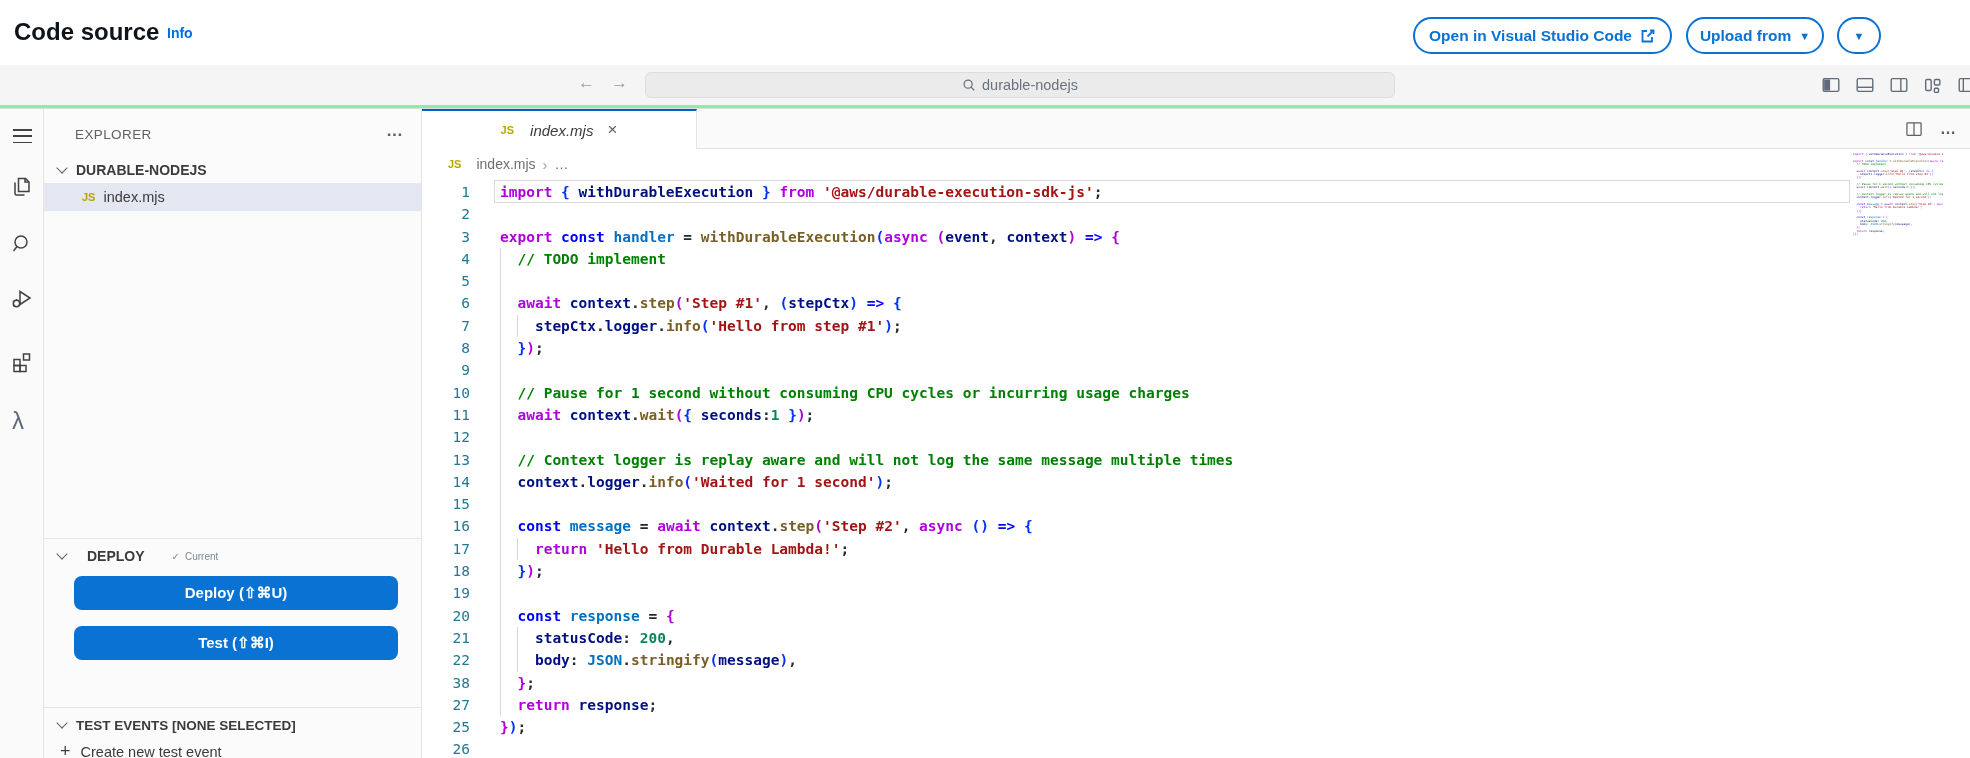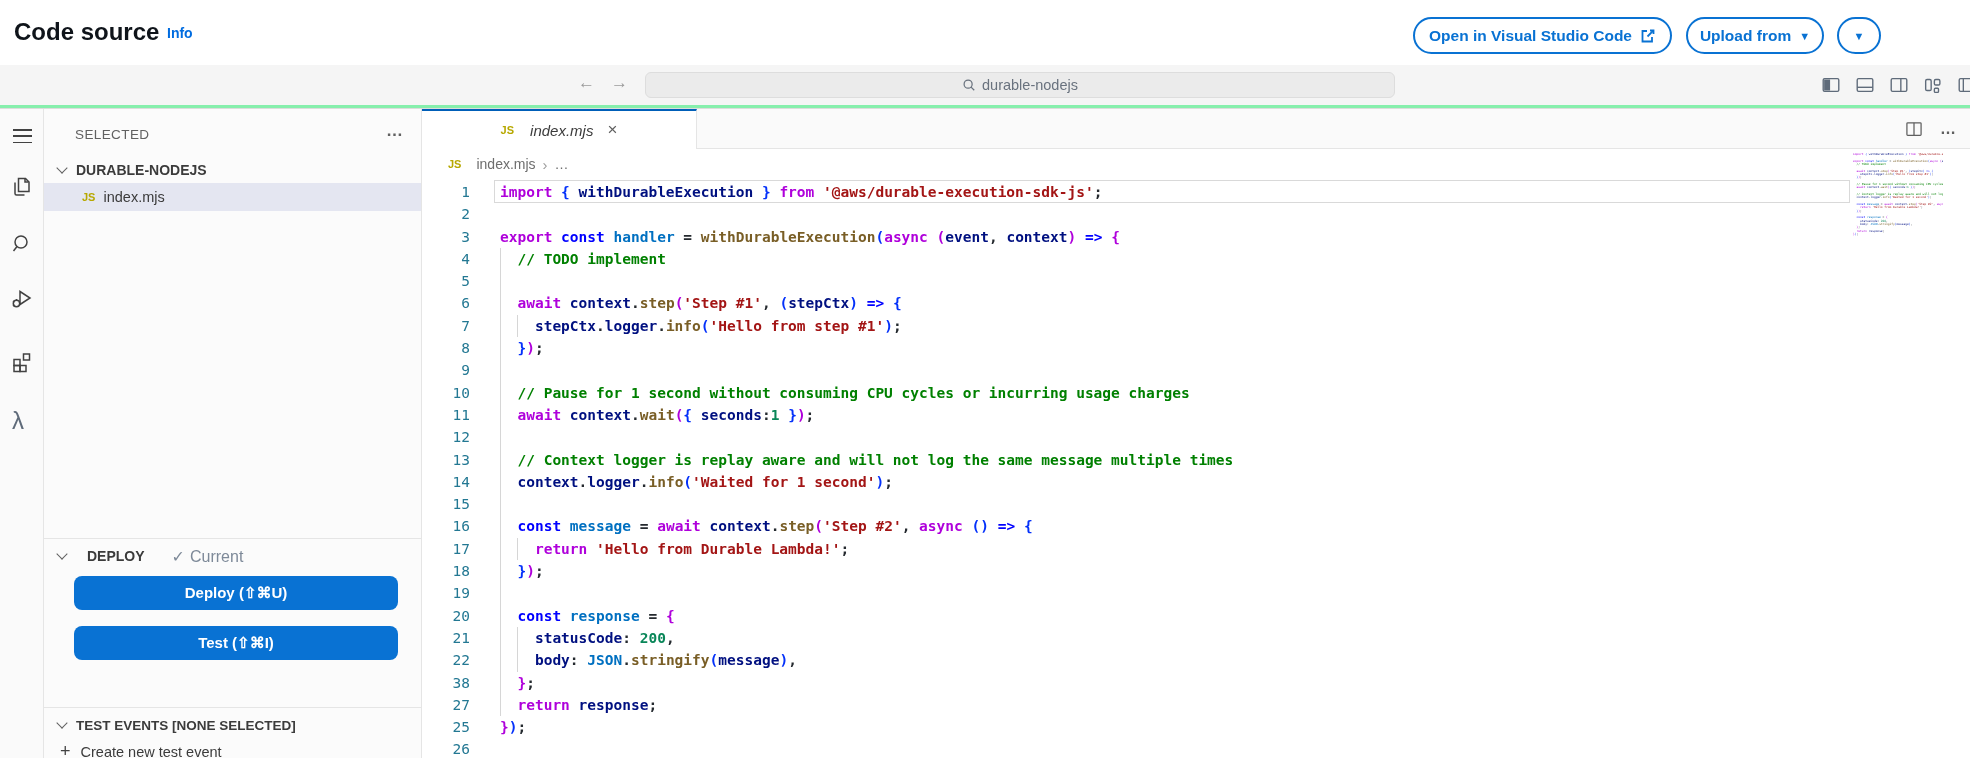--- a/index.html
+++ b/index.html
@@ -43,21 +43,21 @@
   .explorer-title { position:absolute; left:31px; top:4px; font-size:13.5px; color:#616161; letter-spacing:0.4px; }
   .explorer-more { position:absolute; right:18px; top:-2px; font-size:17px; font-weight:700; color:#616161; cursor:pointer; }
   .tree-row { position:absolute; left:0; width:100%; display:flex; align-items:center; cursor:pointer; }
   .chev { width:8px; height:8px; border-right:1.6px solid #616161; border-bottom:1.6px solid #616161;
           transform:rotate(45deg); margin-right:10px; flex:none; position:relative; top:-2px; }
   .folder-row { top:48px; height:26px; padding-left:14px; font-size:14px; font-weight:700; color:#3b3b3b; }
   .file-row { top:74px; height:28px; padding-left:38px; background:#e4e6f1; font-size:14.5px; color:#3b3b3b; }
   .js-badge { color:#b7a800; font-weight:700; font-size:11px; margin-right:8px; font-style:normal; }
   .sb-divider { position:absolute; left:0; width:100%; height:1px; background:#e5e5e5; }
   .deploy-header { top:434px; height:26px; padding-left:14px; font-size:14px; font-weight:700; color:#3b3b3b;gap:11px; }
-  .current-wrap { font-weight:400; color:#7d8998; margin-left:16px; font-size:16px; }
+  .current-wrap { font-weight:400; color:#7d8998; margin-left:16px; font-size:10px; }
   .check { color:#7d8998; margin-right:5px; }
   .sb-btn { position:absolute; left:30px; width:324px; height:34px; background:#0972d3; border:none; border-radius:8px;
             color:#fff; font-size:15px; font-weight:700; font-family:"Liberation Sans",sans-serif; cursor:pointer; }
   .btn-deploy { top:467px; } .btn-test { top:517px; }
   .testevents-header { top:604px; height:24px; padding-left:14px; font-size:13.5px; font-weight:700; color:#3b3b3b; }
   .create-row { top:630px; height:26px; padding-left:16px; font-size:14.5px; color:#3b3b3b; }
   .plus { font-size:18px; font-weight:400; color:#424242; margin-right:10px; position:relative; top:-1px; }
 
   
   .editor { position:absolute; left:422px; top:0; right:0; height:100%; background:#fff; }
@@ -178,21 +178,21 @@
         <rect x="4" y="9.5" width="6" height="6"></rect>
           <rect x="4" y="15.5" width="6" height="6"></rect>
           <rect x="10" y="15.5" width="6" height="6"></rect>
           <rect x="13.5" y="4" width="6" height="6"></rect>
       </svg>
       <div class="act-ic lambda-ic" style="top:300px">λ</div>
     </div>
 
     <div class="sidebar">
       <div class="explorer-header">
-        <span class="explorer-title">SELECTED</span>
+        <span class="explorer-title">EXPLORER</span>
         <span class="explorer-more">…</span>
       </div>
       <div class="tree-row folder-row">
         <span class="chev"></span>
         <span>DURABLE-NODEJS</span>
       </div>
       <div class="tree-row file-row">
         <span class="js-badge">JS</span>
         <span>index.mjs</span>
       </div>

